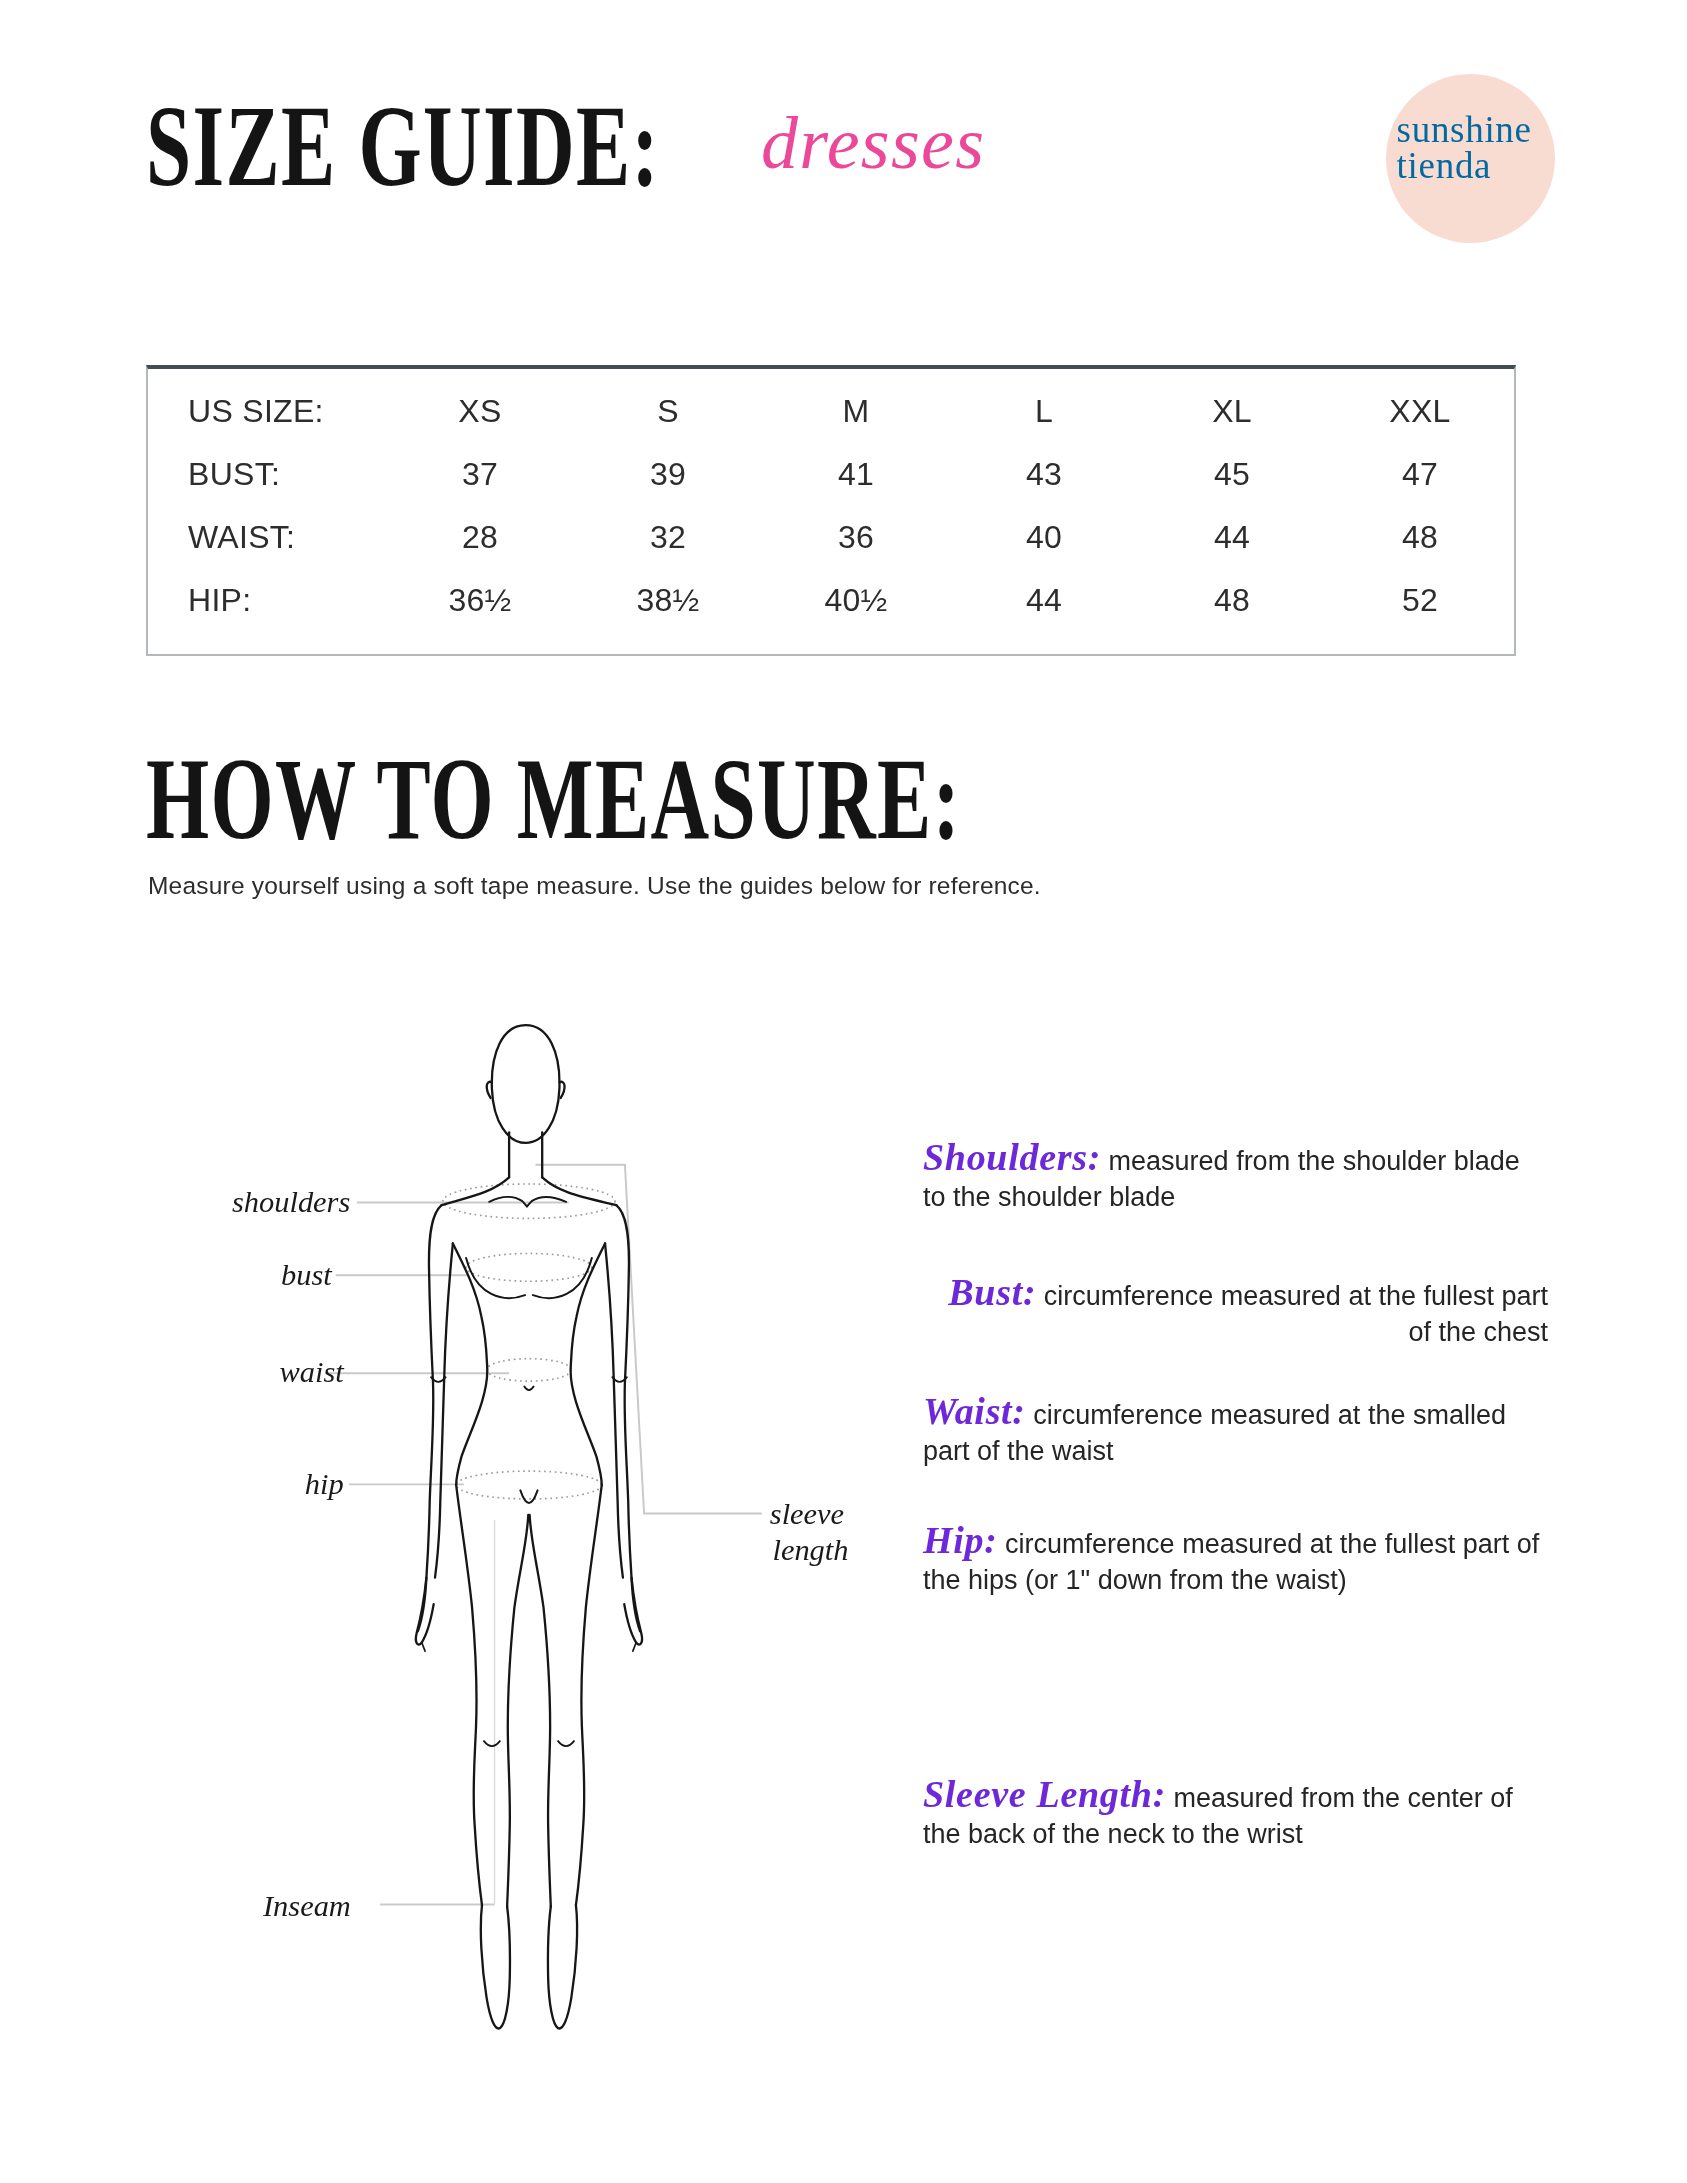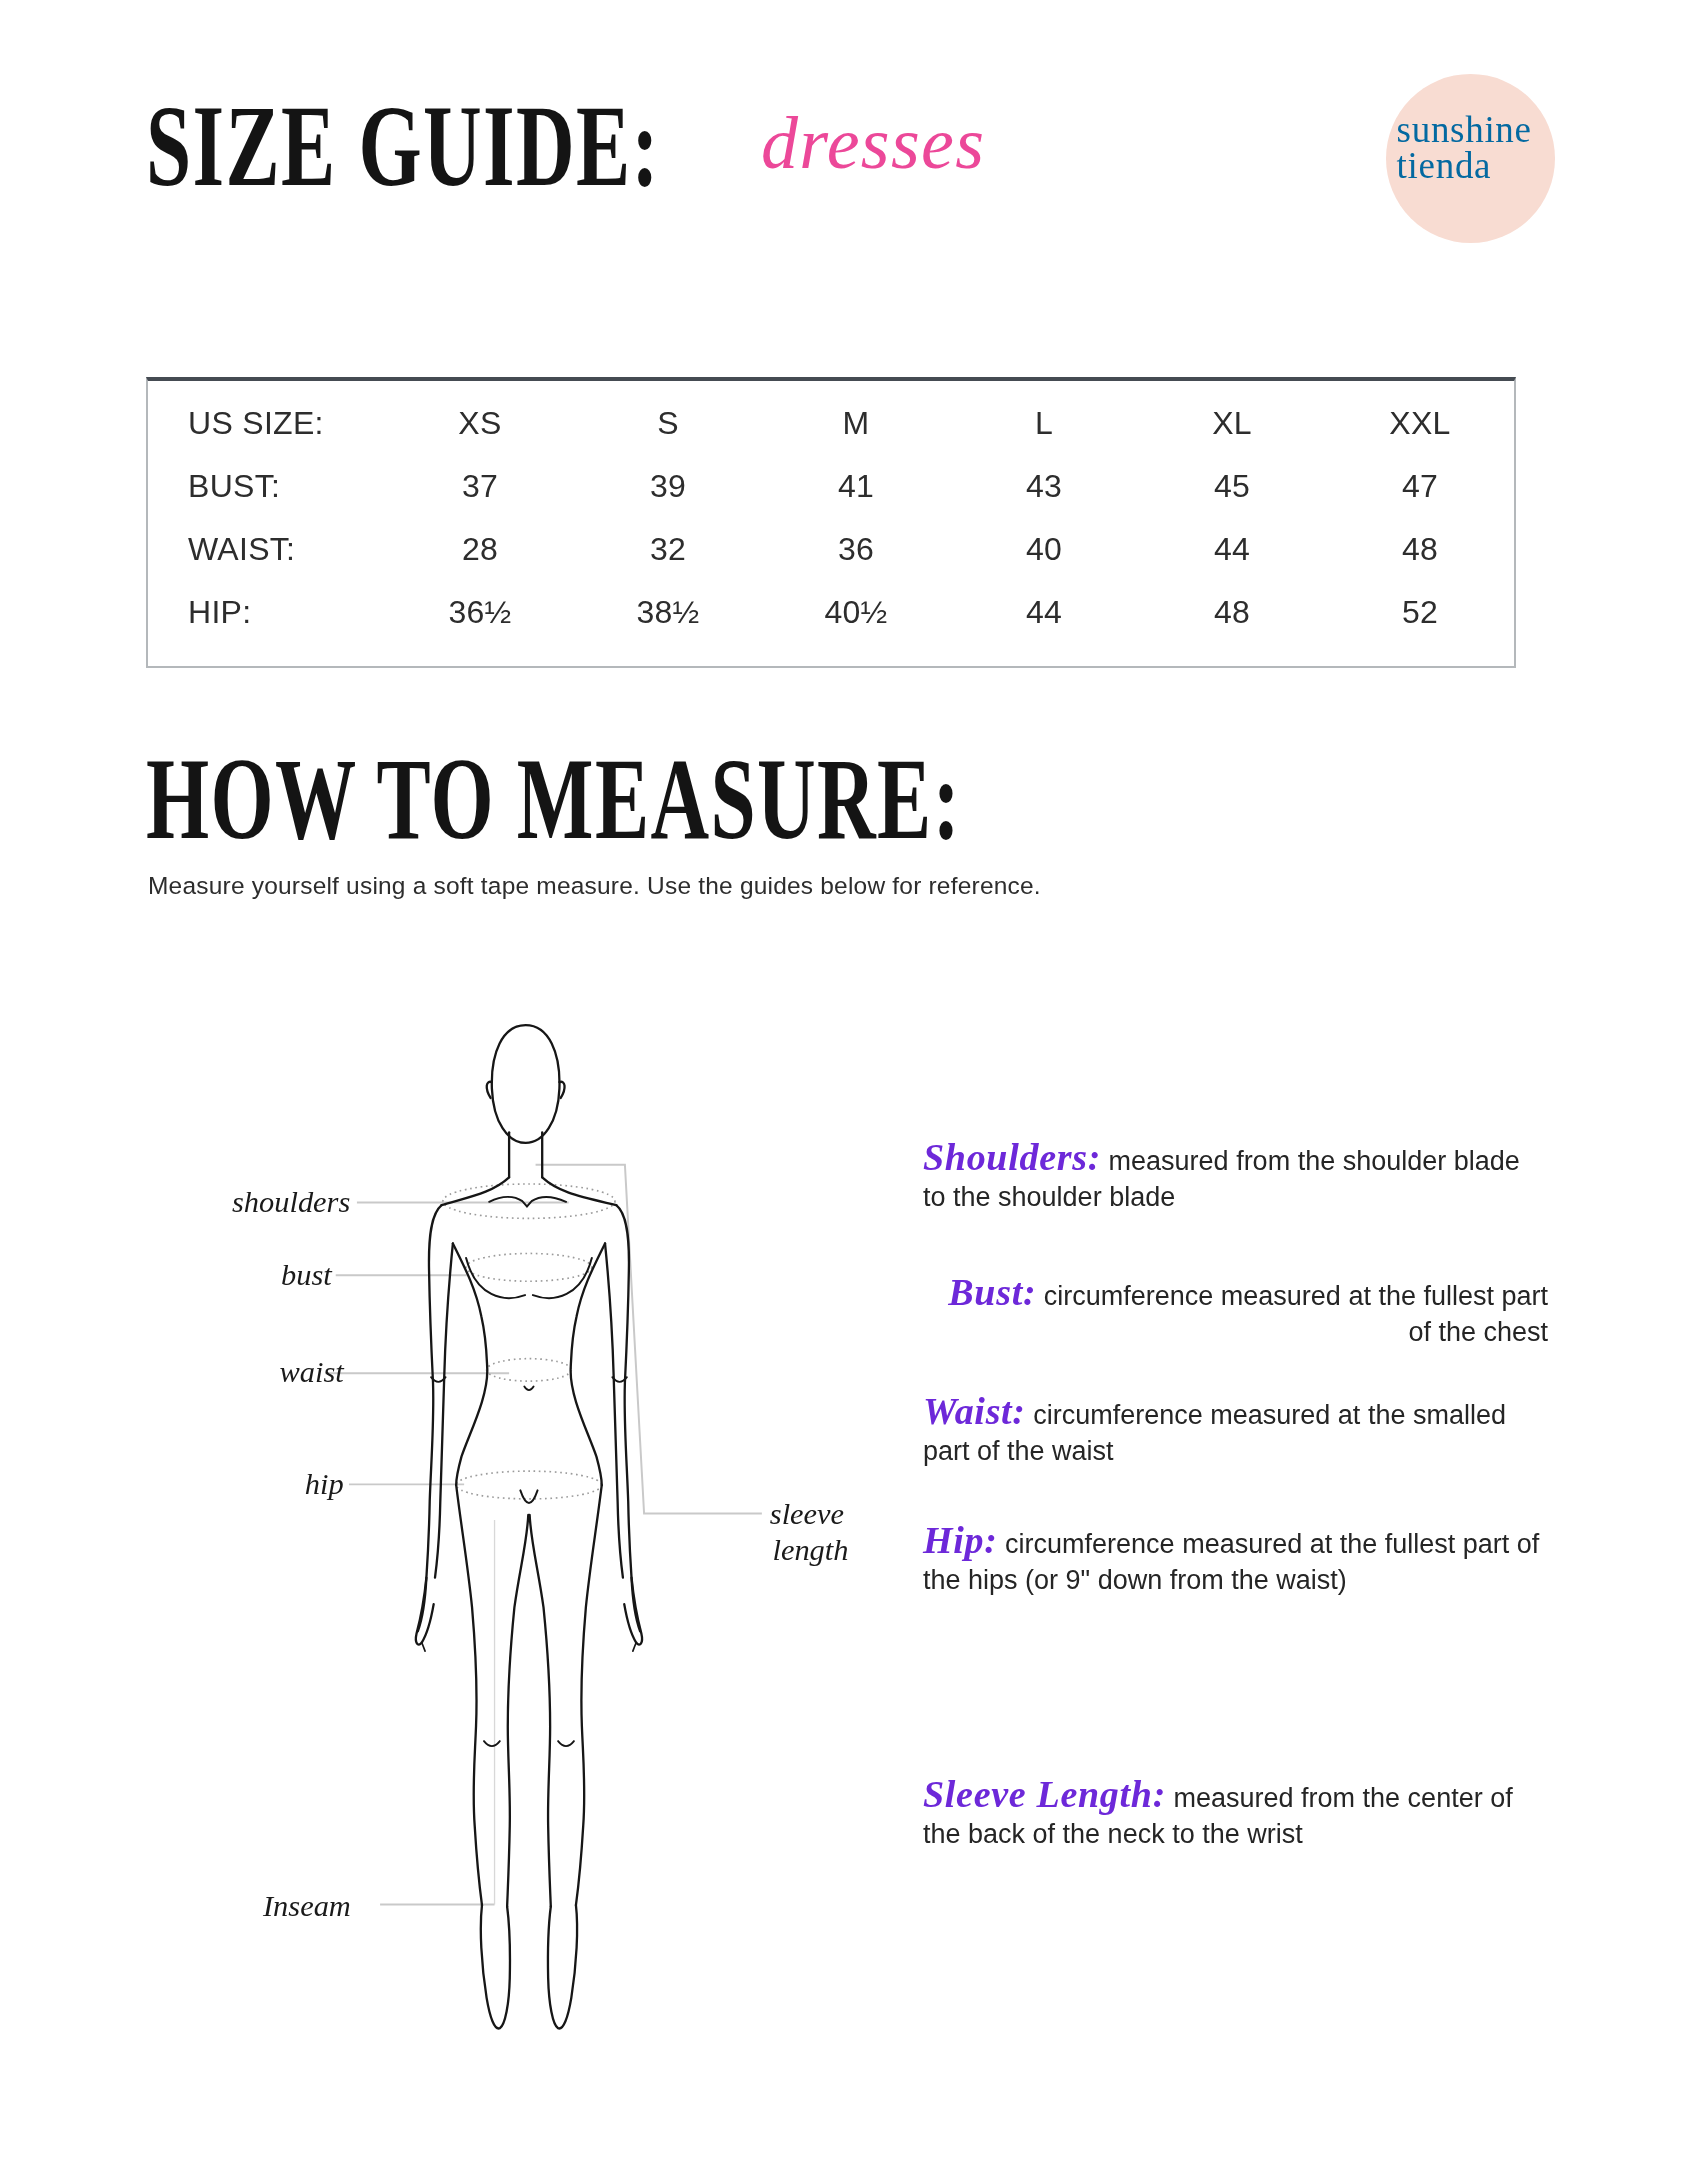--- a/index.html
+++ b/index.html
@@ -23,21 +23,21 @@
   }
   .script{
     font-family:"Liberation Serif", serif;font-style:italic;color:#ec4899;
   }
   .title-script{
     position:absolute;left:761px;top:106px;font-size:74px;line-height:1;letter-spacing:1.3px;
   }
   
   .size-table{
     position:absolute;left:146px;top:365px;width:1370px;height:291px;box-sizing:border-box;
-    border:2px solid #b4b8bb;border-top:4px solid #454b52;background:#ffffff;margin-top:12px;
+    border:2px solid #b4b8bb;border-top:4px solid #454b52;background:#ffffff;
   }
   .t-row{display:flex;align-items:center;height:63px;}
   .t-row:first-child{margin-top:10.6px;}
   .t-cell{font-size:32px;color:#2d2d2d;letter-spacing:0.3px;}
   .t-label{width:238px;box-sizing:border-box;padding-left:40px;}
   .t-val{flex:1;text-align:center;}
   
   .subtitle{
     position:absolute;left:148px;top:872px;font-size:24.5px;letter-spacing:0.2px;color:#2d2d2d;text-align:center;
   }
@@ -187,20 +187,20 @@
   <div class="def-block" style="top:1139px;">
     <span class="def-term">Shoulders:</span><span> measured from the shoulder blade to the shoulder blade</span>
   </div>
   <div class="def-block" style="top:1274px;text-align:right;">
     <span class="def-term">Bust:</span><span> circumference measured at the fullest part of the chest</span>
   </div>
   <div class="def-block" style="top:1393px;">
     <span class="def-term">Waist:</span><span> circumference measured at the smalled part of the waist</span>
   </div>
   <div class="def-block" style="top:1522px;">
-    <span class="def-term">Hip:</span><span> circumference measured at the fullest part of the hips (or 9" down from the waist)</span>
+    <span class="def-term">Hip:</span><span> circumference measured at the fullest part of the hips (or 1" down from the waist)</span>
   </div>
   <div class="def-block" style="top:1776px;width:595px;">
     <span class="def-term">Sleeve Length:</span><span> measured from the center of the back of the neck to the wrist</span>
   </div>
 
 </div>
 
 
 </body></html>

